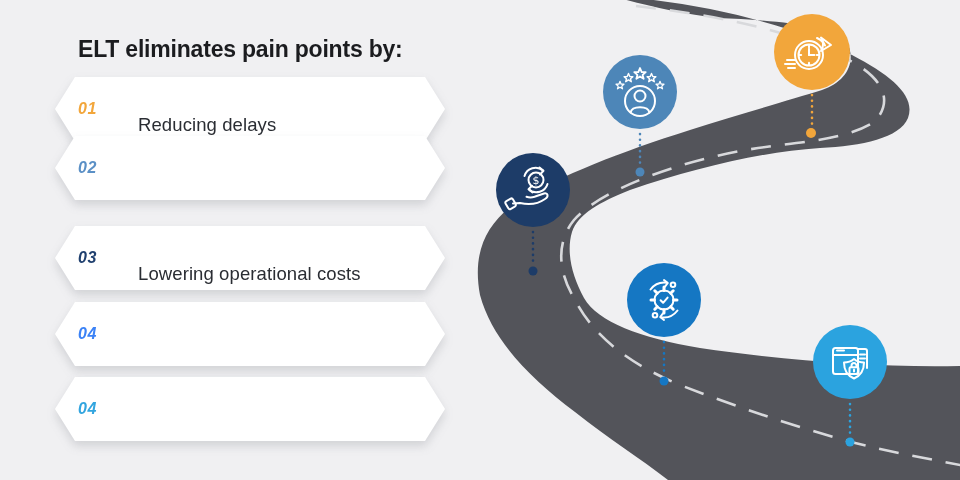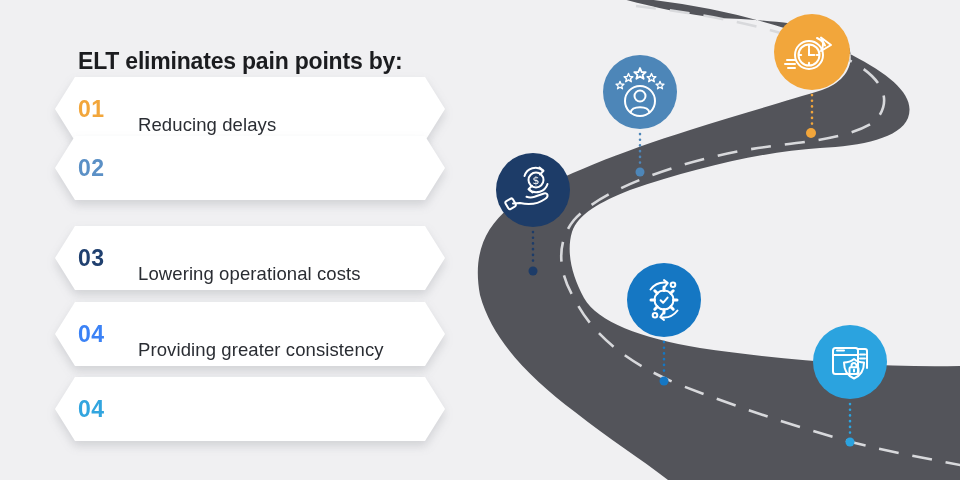--- a/index.html
+++ b/index.html
@@ -5,33 +5,33 @@
   html,body{margin:0;padding:0;}
   body{font-family:"Liberation Sans","DejaVu Sans",sans-serif;}
   .canvas{
     position:relative;width:960px;height:480px;overflow:hidden;
     background:#f0f0f2;
   }
   .road-svg{position:absolute;left:0;top:0;width:960px;height:480px;}
   .left-panel{position:absolute;left:0;top:0;width:470px;height:480px;}
   .title{
     position:absolute;left:78px;top:36px;
-    font-size:23px;font-weight:bold;color:#1b1c1f;letter-spacing:-0.2px;margin-top:12px;
+    font-size:23px;font-weight:bold;color:#1b1c1f;letter-spacing:-0.2px;
   }
   .banner{
     position:absolute;left:55px;width:390px;height:64px;
     filter:drop-shadow(0 5px 5px rgba(70,75,90,0.18));
   }
   .banner-inner{
     width:100%;height:100%;background:#ffffff;box-sizing:border-box;
     clip-path:polygon(20px 0%, calc(100% - 20px) 0%, 100% 50%, calc(100% - 20px) 100%, 20px 100%, 0% 50%);
     display:flex;align-items:center;padding:0 28px 0 23px;
   }
   .num{
-    font-size:23px;font-weight:bold;min-width:44px;letter-spacing:0.5px;
+    font-size:16px;font-weight:bold;min-width:44px;letter-spacing:0.5px;font-style:italic;
   }
   .label{
     font-size:18.5px;color:#2a2d33;margin-left:16px;letter-spacing:0.1px;margin-top:32px;
   }
   .b1{top:77px}.b2{top:136px}.b3{top:226px}.b4{top:302px}.b5{top:377px}
 </style>
 </head>
 <body>
 
 <div class="canvas">
@@ -196,21 +196,20 @@
     <div class="banner b3">
       <div class="banner-inner">
         <span class="num" style="color: rgb(32, 64, 111);">03</span>
         <span class="label">Lowering operational costs</span>
       </div>
     </div>
 
     <div class="banner b4">
       <div class="banner-inner">
         <span class="num" style="color: #3b82f6;">04</span>
-        <span class="label">Providing greater consistency</span>
       </div>
     </div>
 
     <div class="banner b5">
       <div class="banner-inner">
         <span class="num" style="color: rgb(50, 165, 223);">04</span>
       </div>
     </div>
   </div>
 

